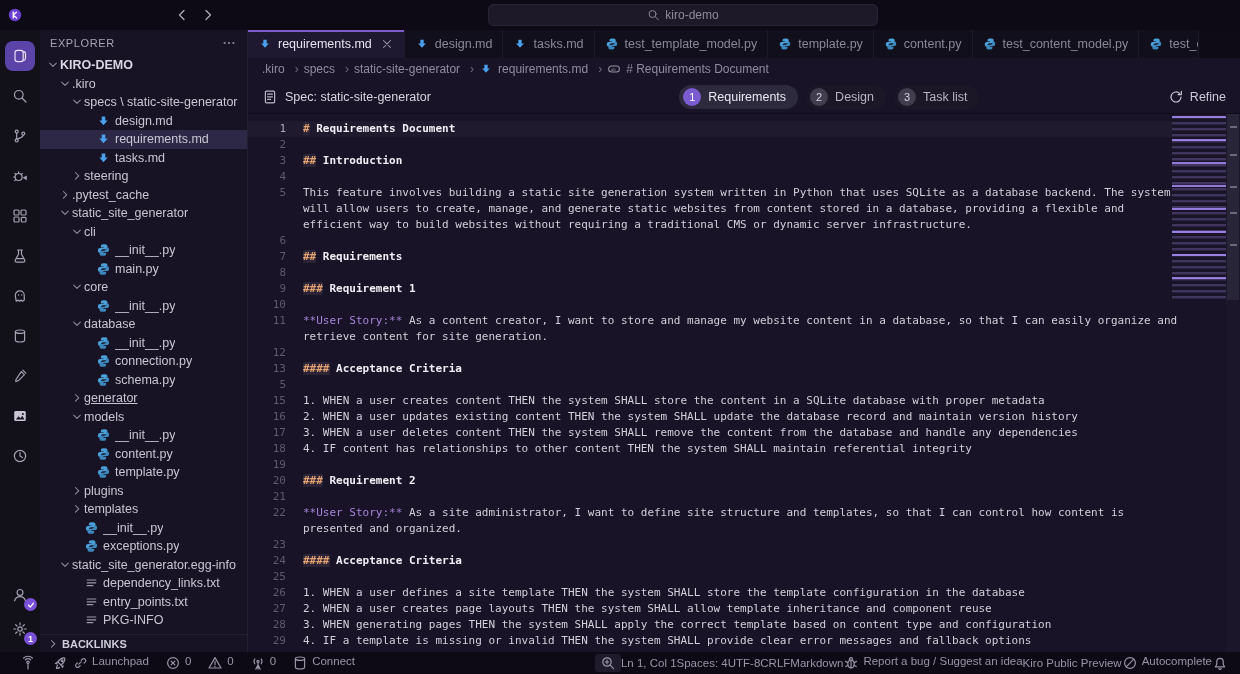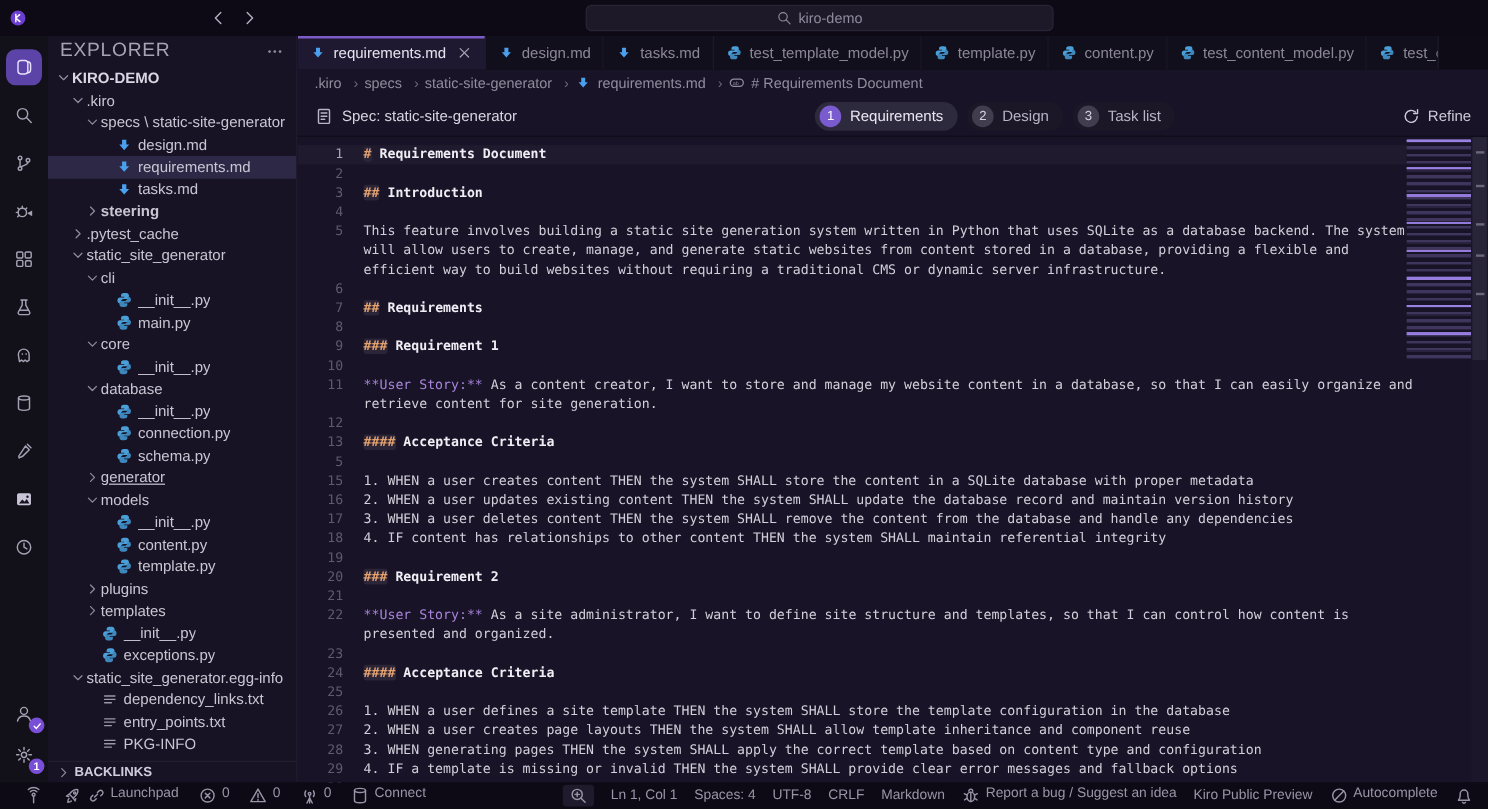--- a/index.html
+++ b/index.html
@@ -31,21 +31,21 @@
   .abitem .inner{width:30px;height:30px;border-radius:8px;display:flex;align-items:center;justify-content:center}
   .abitem.active .inner{background:#5b43a8;color:#e9e1ff}
   .abitem.light{color:#c9c5d6}
   .ab-bottom{margin-top:auto;padding-bottom:6px;display:flex;flex-direction:column;align-items:center}
   .ab-bottom .abitem{height:34px}
   .abadge{position:absolute;right:3px;bottom:1px;min-width:13px;height:13px;border-radius:8px;background:#7a4fd8;
     color:#fff;font-size:9px;font-weight:bold;display:flex;align-items:center;justify-content:center;padding:0 2px}
 
   
   .sidebar{width:208px;background:#171324;border-right:1px solid #231e31;display:flex;flex-direction:column;flex:none}
-  .sb-header{height:26px;flex:none;display:flex;align-items:center;padding:0 10px;font-size:16px;
+  .sb-header{height:26px;flex:none;display:flex;align-items:center;padding:0 10px;font-size:11px;
     letter-spacing:.6px;color:#a7a3b3}
   .sb-header .more{margin-left:auto;color:#8f8b9e}
   .tree{flex:1;overflow:hidden;font-size:12.5px}
   .trow{height:18.5px;display:flex;align-items:center;white-space:nowrap;overflow:hidden;color:#c9c6d3;cursor:default}
   .trow.selected{background:#2d2846}
   .trow.bold .tlabel{font-weight:bold;color:#dad7e4}
   .trow .chev{width:14px;height:14px;color:#8f8b9e}
   .trow .ficon{width:15px;height:15px;margin-right:4px}
   .trow .tlabel{overflow:hidden;text-overflow:clip}
   .backlinks{height:18px;flex:none;border-top:1px solid #231e31;display:flex;align-items:center;
@@ -102,21 +102,21 @@
     repeating-linear-gradient(to bottom, rgba(150,130,212,.32) 0 2px, rgba(150,130,212,.14) 2px 3px, transparent 3px 6px)}
   .vscroll{position:absolute;top:0;right:0;width:14px;height:538px;background:rgba(255,255,255,.015)}
   .vthumb{position:absolute;top:0;left:1px;width:12px;height:186px;background:rgba(150,145,165,.12)}
   .smark{position:absolute;right:3px;width:7px;height:2px;background:#6b677a}
 
   
   .statusbar{height:22px;flex:none;background:#0d0a15;display:flex;align-items:center;
     font-size:11.5px;color:#9995a8;padding:0 12px 0 20px}
   .st-left,.st-right{display:flex;align-items:center}
   .st-left{gap:16px}
-  .st-right{margin-left:auto;gap:14px}
+  .st-right{margin-left:auto;}
   .stitem{display:flex;align-items:flex-start;gap:4px;cursor:default;white-space:nowrap}
   .stitem.boxed{background:#201b2c;border-radius:3px;padding:1px 5px}
   .stitem .ic{color:#9995a8}
 </style>
 </head>
 <body>
 
 <div id="app">
 
   <div class="titlebar">
@@ -428,21 +428,21 @@
           </div>
           <div class="trow" style="padding-left: 42px;">
             <span class="chev ic"></span>
             <span class="ficon ic">
               <svg viewBox="0 0 16 16" width="16" height="16">
                 <path d="M8 12.4 3.6 7.4h2.5V3.2h3.8v4.2h2.5z" fill="#4ba0ee"></path>
               </svg>
             </span>
             <span class="tlabel">tasks.md</span>
           </div>
-          <div class="trow" style="padding-left: 30px; font-weight: bold;">
+          <div class="trow" style="padding-left: 30px;">
             <span class="chev ic">
               <svg viewBox="0 0 16 16" width="16" height="16">
                 <path d="M6.2 4 10 7.8 6.2 11.6" stroke="currentColor" fill="none" stroke-width="1.2" stroke-linecap="round" stroke-linejoin="round"></path>
               </svg>
             </span>
 
             <span class="tlabel">steering</span>
           </div>
           <div class="trow" style="padding-left: 18px;">
             <span class="chev ic">

